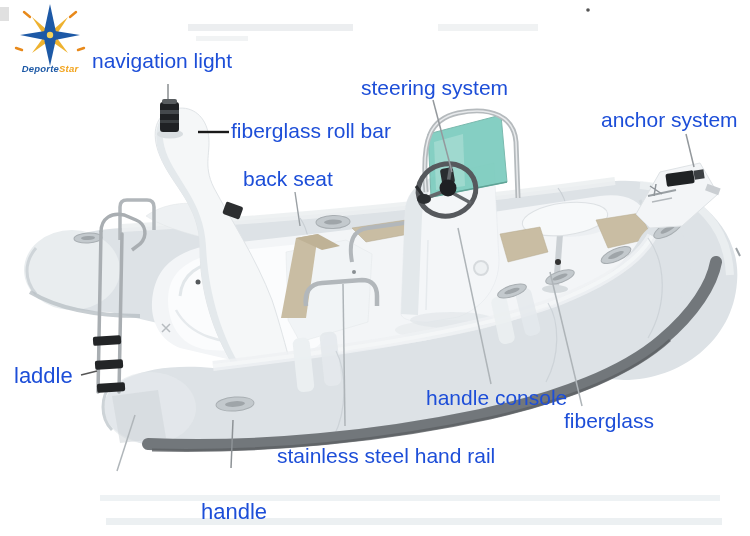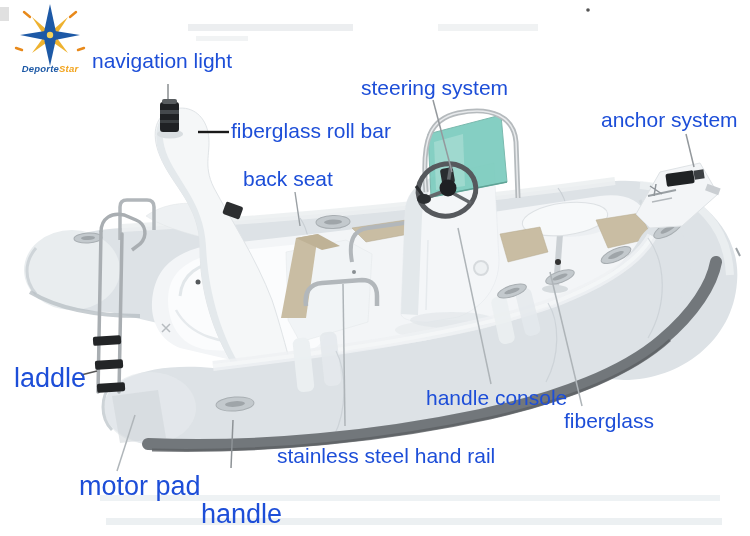--- a/index.html
+++ b/index.html
@@ -1,20 +1,20 @@
 <!DOCTYPE html>
 <html><head>
 <meta charset="utf-8">
 <style>
   html,body{margin:0;padding:0;background:#fff;}
   .stage{position:relative;width:750px;height:536px;background:#ffffff;overflow:hidden;
          font-family:"Liberation Sans",sans-serif;}
   svg.scene{position:absolute;left:0;top:0;width:750px;height:536px;}
   .lbl{position:absolute;color:#1d4ed8;font-size:21px;line-height:1.1;white-space:nowrap;}
-  .lbl.big{font-size:27px;}
+  .lbl.big{font-size:22px;}
   .logo{position:absolute;left:8px;top:4px;width:84px;text-align:center;font-style:italic;}
   .logo-star{display:block;margin:0 auto;}
   .logo-text{font-size:9.5px;font-weight:bold;letter-spacing:.2px;margin-top:-3px;}
   .logo-text .p1{color:#1d59a6;}
   .logo-text .p2{color:#f2a31b;}
 </style>
 </head>
 <body>
 
 <div class="stage">
@@ -228,16 +228,15 @@
 
   <div class="lbl" style="left:92px;top:49px">navigation light</div>
   <div class="lbl" style="left:231px;top:119px">fiberglass roll bar</div>
   <div class="lbl" style="left:243px;top:167px">back seat</div>
   <div class="lbl" style="left:361px;top:76px">steering system</div>
   <div class="lbl" style="left:601px;top:108px">anchor system</div>
   <div class="lbl big" style="left:14px;top:364px">laddle</div>
   <div class="lbl" style="left:277px;top:444px">stainless steel hand rail</div>
   <div class="lbl" style="left:426px;top:386px">handle console</div>
   <div class="lbl" style="left:564px;top:409px">fiberglass</div>
-  <div class="lbl big" style="left:79px;top:472px">motor pad</div>
   <div class="lbl big" style="left:201px;top:500px">handle</div>
 
 </div>
 
 </body></html>

